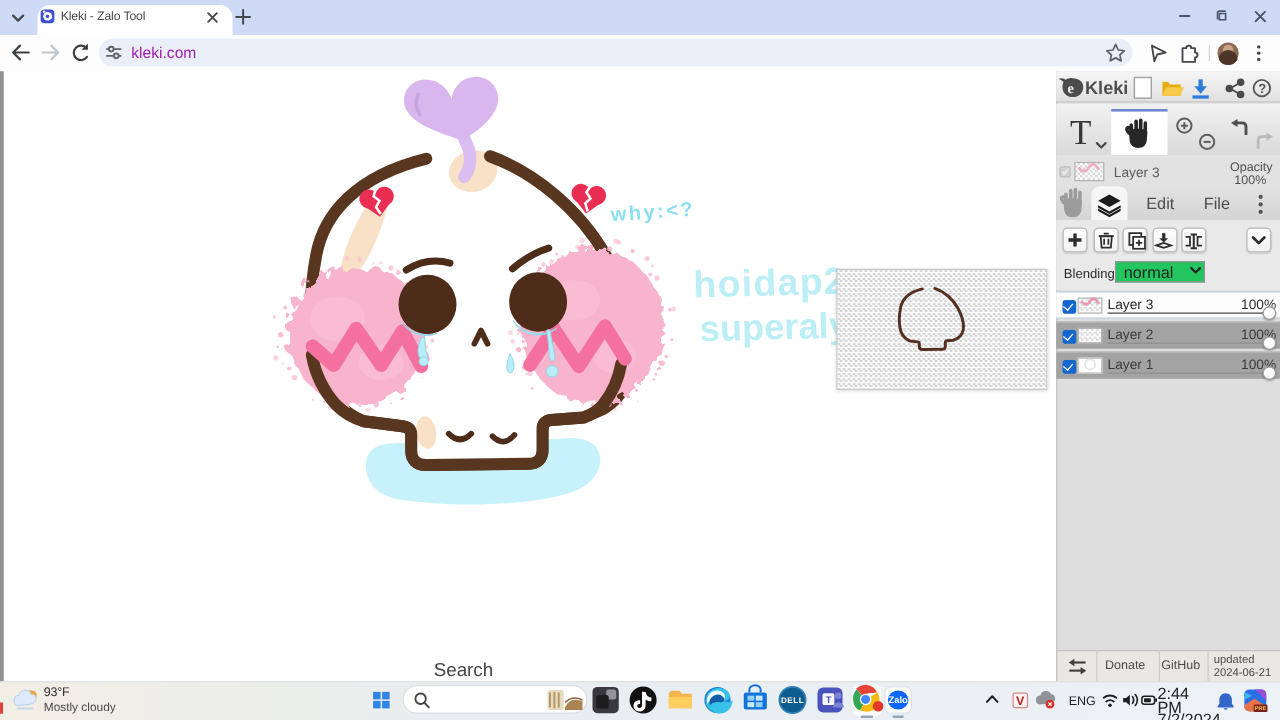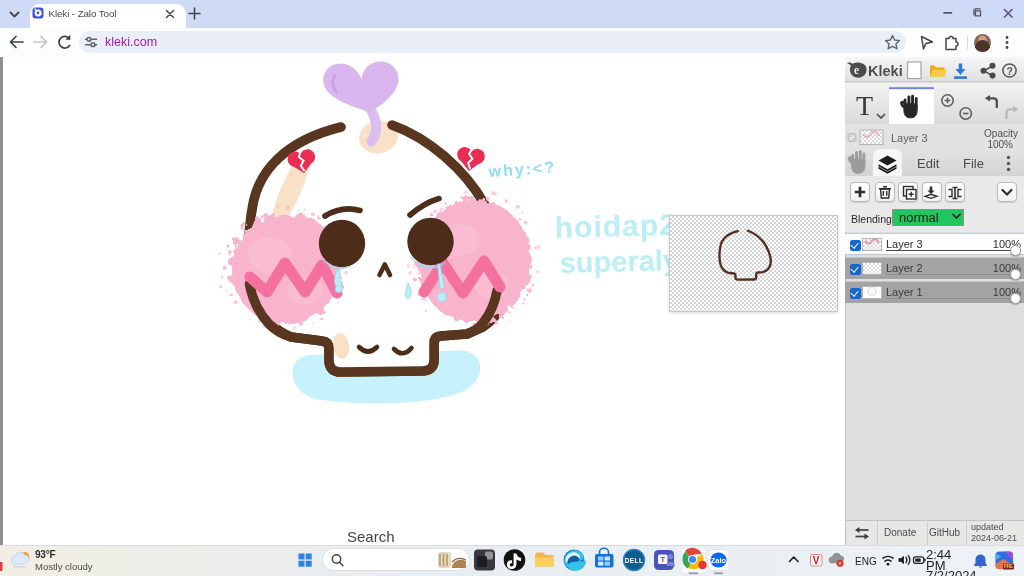--- a/index.html
+++ b/index.html
@@ -34,21 +34,21 @@
 .lrow .lbl{position:absolute;left:41px;top:4px;font-size:11px;color:#2c2c2c}
 .lrow .pct{position:absolute;right:3px;top:4px;font-size:11px;color:#2c2c2c}
 .lrow .track{position:absolute;left:41px;top:16px;width:135px;height:1.4px;background:#4a4a4a}
 .lrow .knob{position:absolute;left:165px;top:11px;width:11px;height:11px;background:#fdfdfd;border:1px solid #9b9b9b;border-radius:50%;box-shadow:0 1px 1.5px rgba(0,0,0,.25)}
 #kbottom{position:absolute;left:845px;top:520px;width:179px;height:25px;background:#e9e7e3;border-top:1px solid #c2c2c2;border-left:1px solid #c0c0c0}
 .ksep{position:absolute;top:520px;width:1px;height:25px;background:#cdcdcd}
 .kbt{position:absolute;top:527px;font-size:10px;color:#4a4a4a}
 #kleki-html{position:absolute;left:0;top:0;width:828px;height:576px;z-index:12}
 
 #taskbar{position:absolute;left:0;top:545px;width:1024px;height:31px;background:linear-gradient(90deg,#f1eee5 0%,#edeee9 18%,#e8edf2 40%,#eaeff4 70%,#edf2f6 100%);border-top:1px solid #d8dbe0}
-#weather1{position:absolute;left:35px;top:549px;font-size:10px;color:#2f2f2f;font-weight:bold;letter-spacing:-0.2px}
+#weather1{position:absolute;left:35px;top:549px;font-size:10px;color:#2f2f2f;font-weight:normal;letter-spacing:-0.2px}
 #weather2{position:absolute;left:35px;top:560.5px;font-size:9.5px;color:#4b4b4b}
 #search{position:absolute;left:322px;top:548px;width:148px;height:23px;background:#fff;border:1px solid #dcdee2;border-radius:12px}
 #searchtxt{position:absolute;left:347px;top:528px;font-size:15px;color:#454545}
 #traytime{position:absolute;left:926px;top:550px;width:42px;text-align:left;font-size:13px;color:#1f1f1f;line-height:10.5px}
 .trtxt{position:absolute;font-size:10.5px;color:#1f1f1f}
 </style></head>
 <body>
 <div id="page">
 
   <svg id="art" class="abs" style="left:0;top:0;z-index:5" width="1024" height="576" viewBox="0 0 1024 576">

